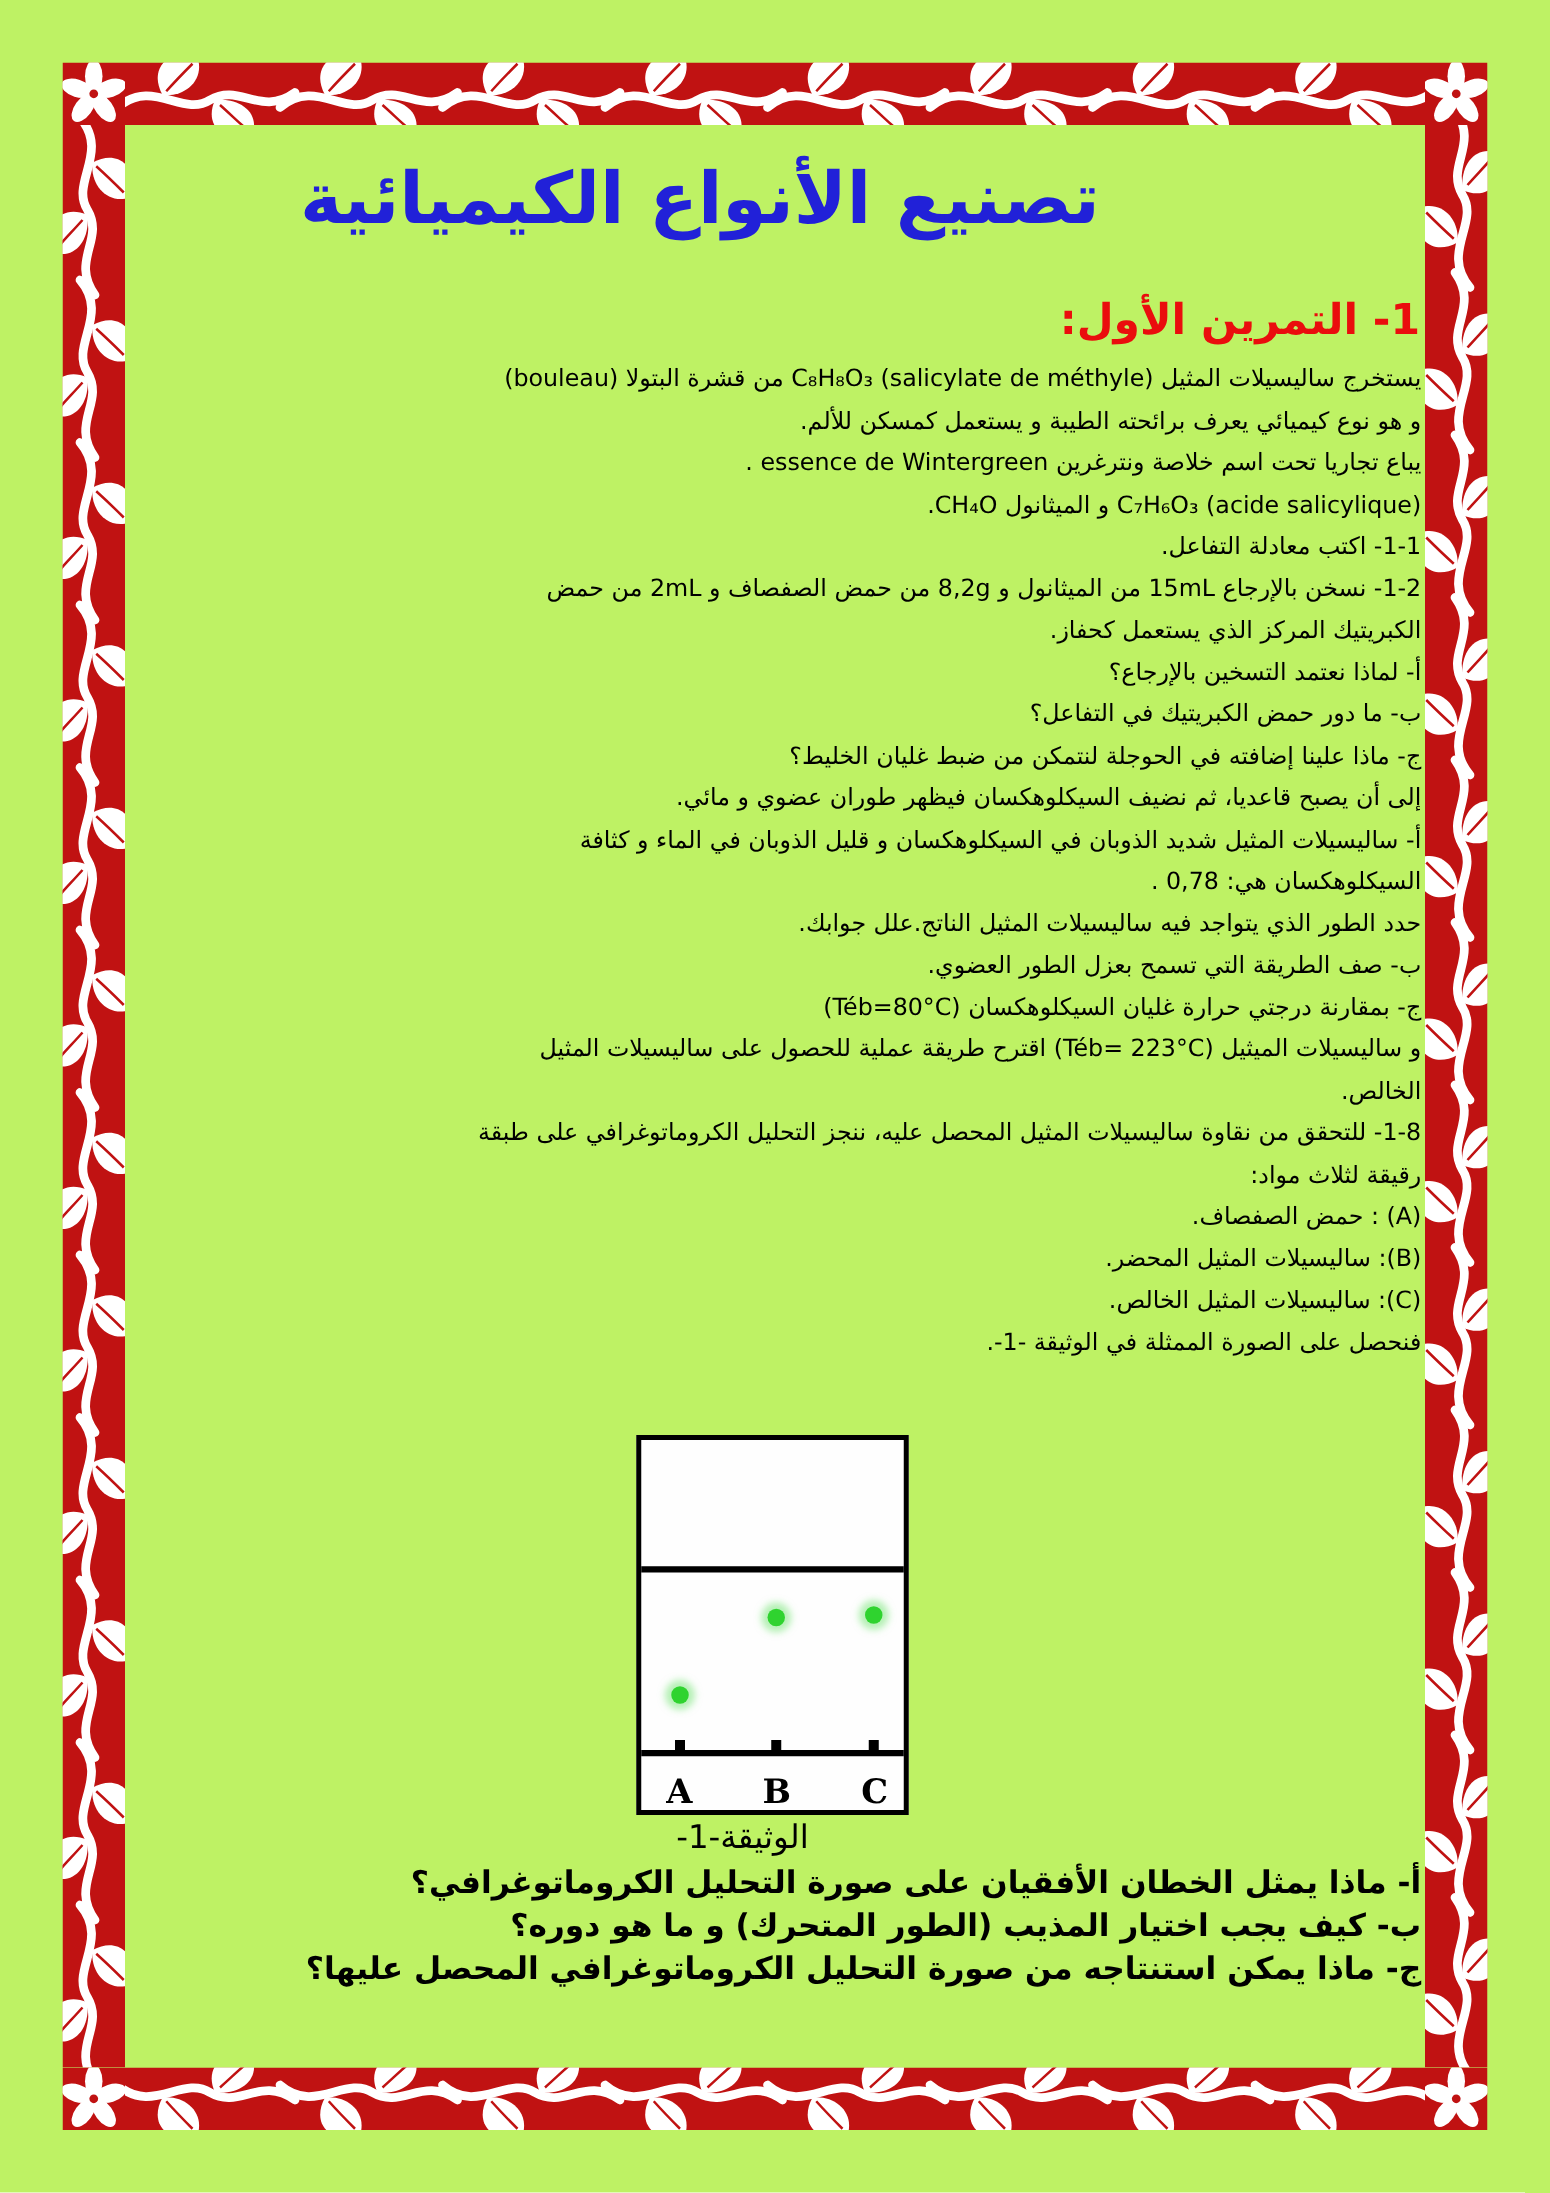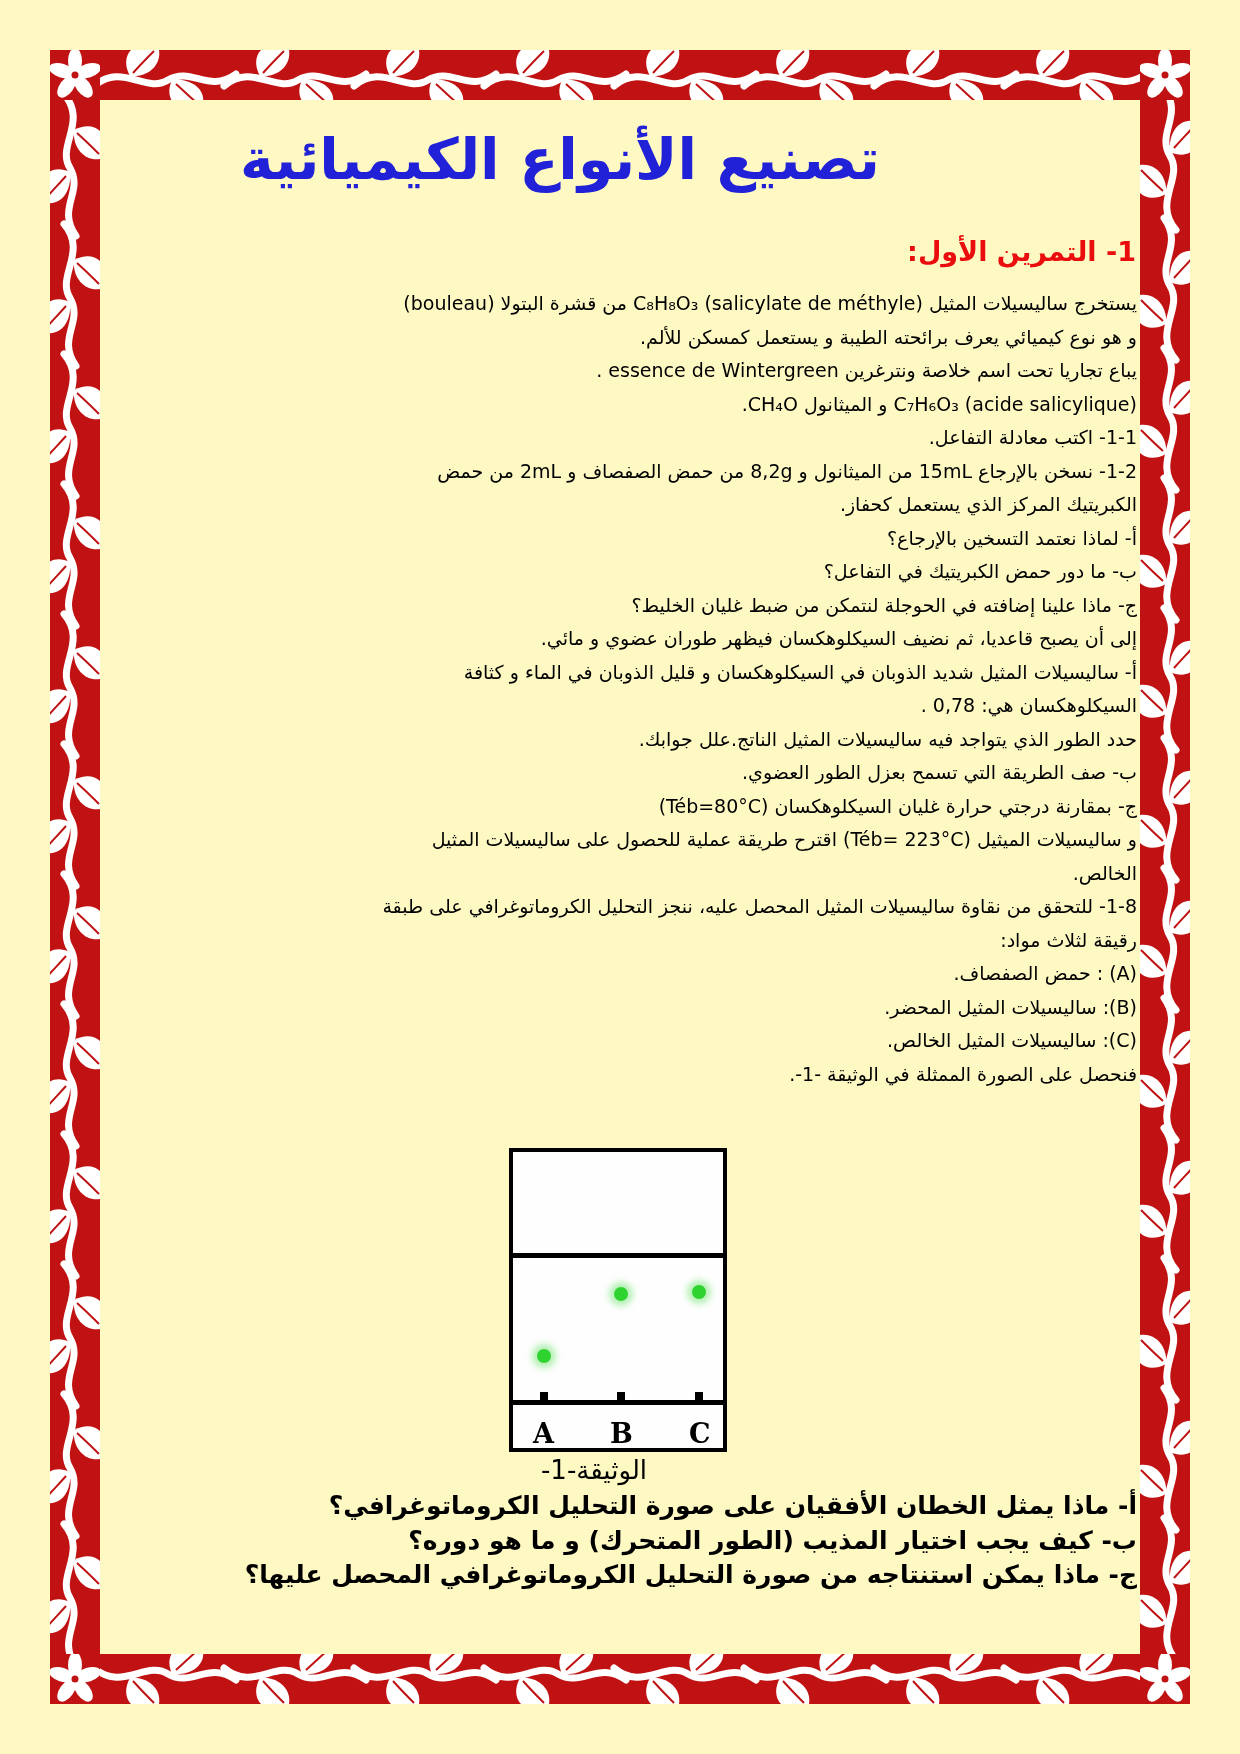--- a/index.html
+++ b/index.html
@@ -1,24 +1,24 @@
 <!DOCTYPE html>
 <html lang="ar"><head>
 <meta charset="utf-8">
 <style>
   html,body{margin:0;padding:0;background:#fff;}
-  .page{position:relative;width:1240px;height:1754px;background:#fef9c3;overflow:hidden;
+  .page{position:relative;width:1240px;height:1754px;background:#bef264;overflow:hidden;
         font-family:"DejaVu Sans",sans-serif;color:#000;}
   
   .bsvg{position:absolute;display:block;}
   
   .doc-title{position:absolute;top:118px;left:240px;width:640px;text-align:center;direction:rtl;
              font-size:57px;font-weight:bold;color:#2121d8;line-height:1.45;}
   .ex-heading{position:absolute;top:236px;right:104px;direction:rtl;
-              font-size:27px;font-weight:bold;color:#ea0d0d;}
+              font-size:34px;font-weight:bold;color:#ea0d0d;}
   
   .body-text{position:absolute;top:287px;right:103px;left:103px;direction:rtl;text-align:right;
              font-size:19px;line-height:33.5px;}
   .body-text .ln{height:33.5px;white-space:nowrap;}
   
   .questions{position:absolute;top:1489px;right:103px;left:103px;direction:rtl;text-align:right;
              font-size:25px;line-height:34.5px;}
   .questions .ln{height:34.5px;white-space:nowrap;font-weight:bold;}
   
   .tlc-plate{position:absolute;left:509px;top:1148px;width:218px;height:304px;

